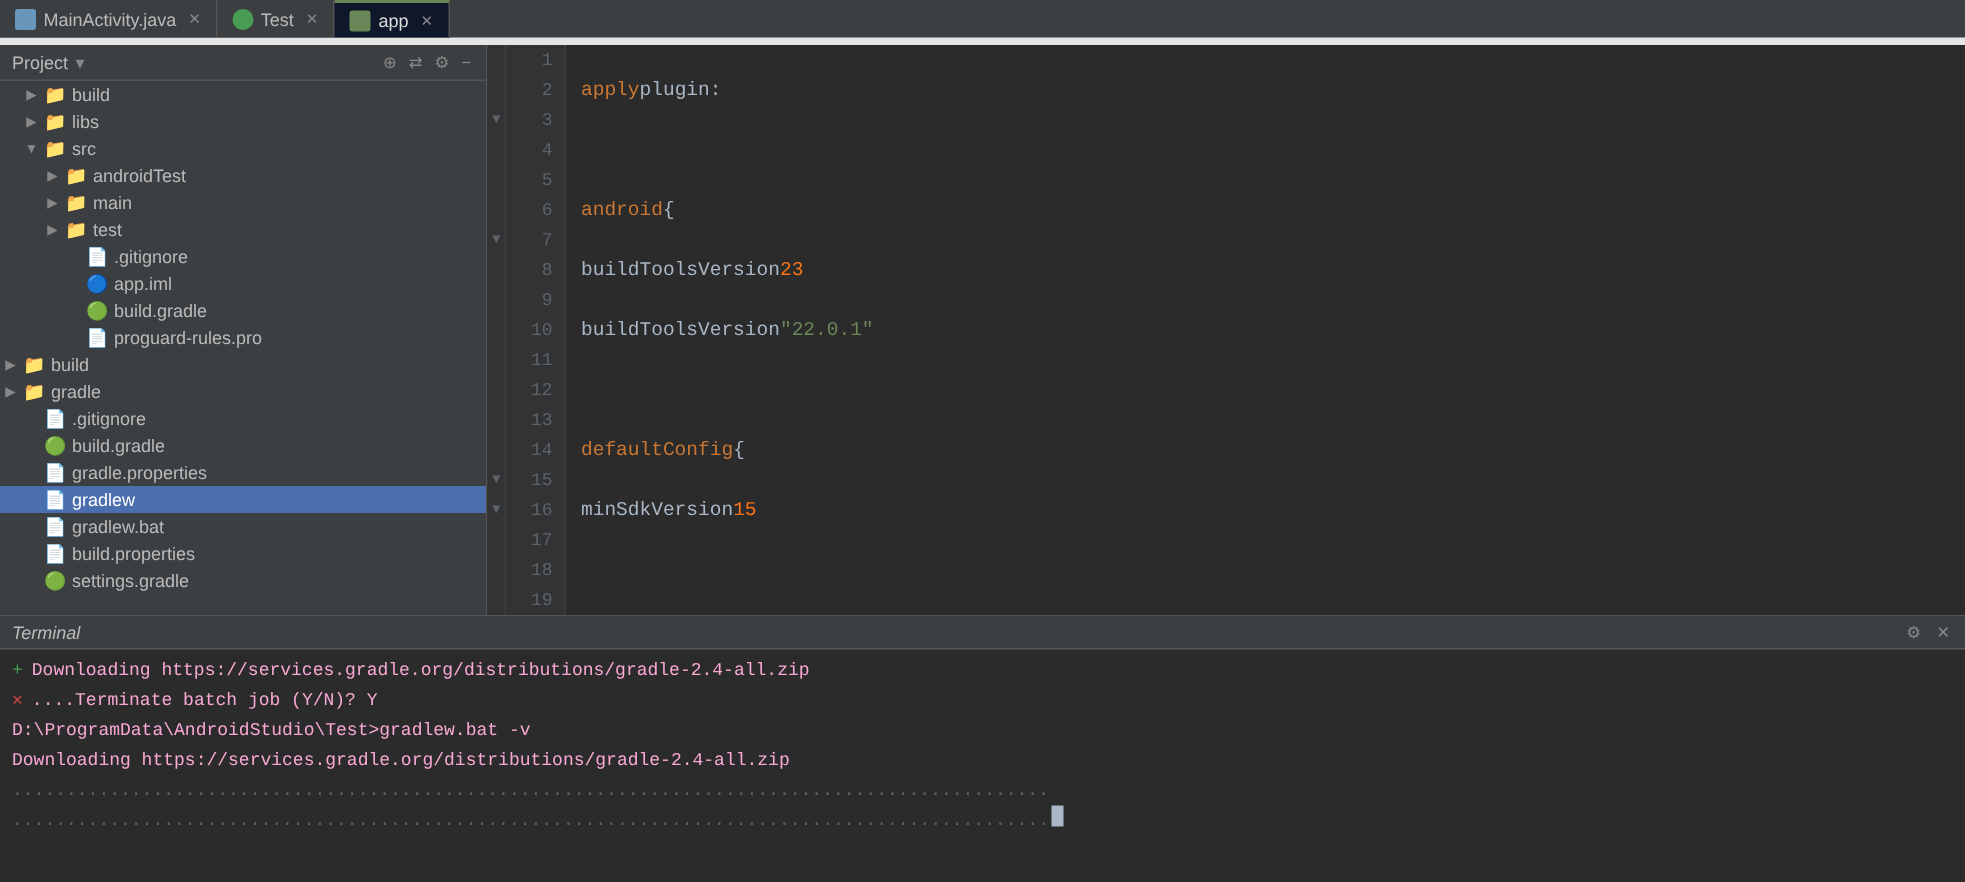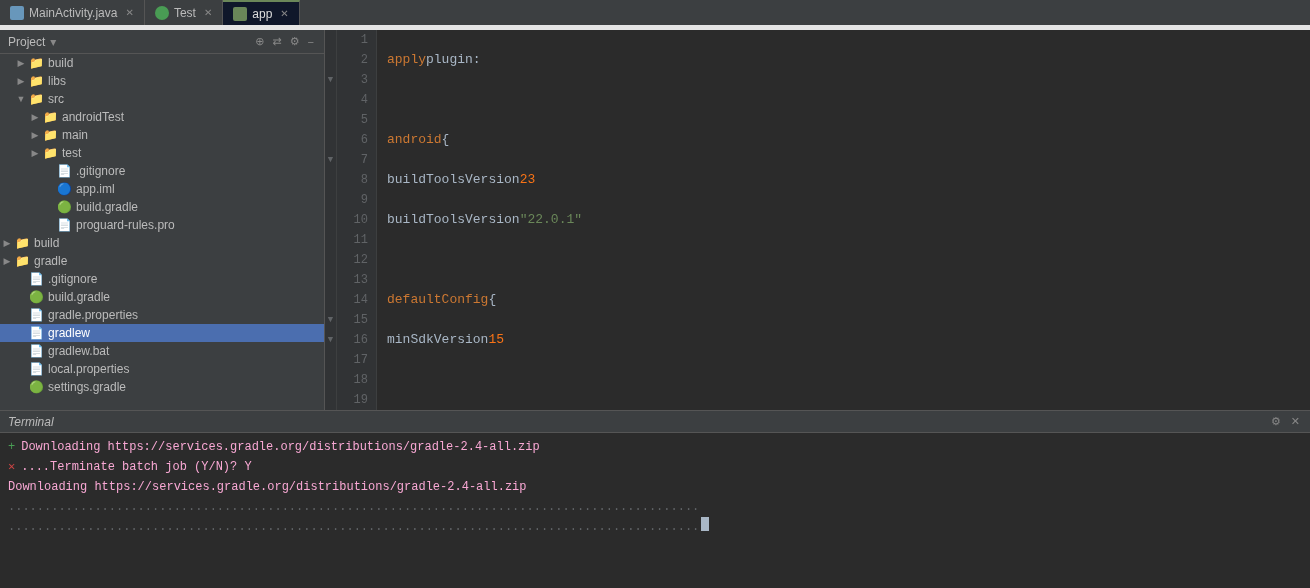--- a/index.html
+++ b/index.html
@@ -357,21 +357,21 @@
         <span class="tree-indent" style="display:inline-block;width:14px"></span>
         <span class="tree-arrow"> </span>
         <span class="tree-file-icon file-icon-gray">📄</span>
         <span>gradlew.bat</span>
       </div>
 
       <div class="tree-item">
         <span class="tree-indent" style="display:inline-block;width:14px"></span>
         <span class="tree-arrow"> </span>
         <span class="tree-file-icon file-icon-gray">📄</span>
-        <span>local.properties</span>
+        <span>build.properties</span>
       </div>
 
       <div class="tree-item">
         <span class="tree-indent" style="display:inline-block;width:14px"></span>
         <span class="tree-arrow"> </span>
         <span class="tree-file-icon file-icon-green">🟢</span>
         <span>settings.gradle</span>
       </div>
     </div>
   </div>
@@ -469,20 +469,23 @@
       <span class="term-text">Downloading https://services.gradle.org/distributions/gradle-2.4-all.zip</span>
     </div>
     <div class="term-line">
       <span class="term-x">✕</span>
       <span class="term-text">....Terminate batch job (Y/N)? Y</span>
     </div>
     <div class="term-line">
       <span class="term-text"> </span>
     </div>
     <div class="term-line">
+      <span class="term-text">D:\ProgramData\AndroidStudio\Test&gt;gradlew.bat -v</span>
+    </div>
+    <div class="term-line">
       <span class="term-text">Downloading https://services.gradle.org/distributions/gradle-2.4-all.zip</span>
     </div>
     <div class="term-line">
       <span class="term-dots">................................................................................................</span>
     </div>
     <div class="term-line">
       <span class="term-dots">................................................................................................</span>
       <span class="term-cursor"></span>
     </div>
   </div>

